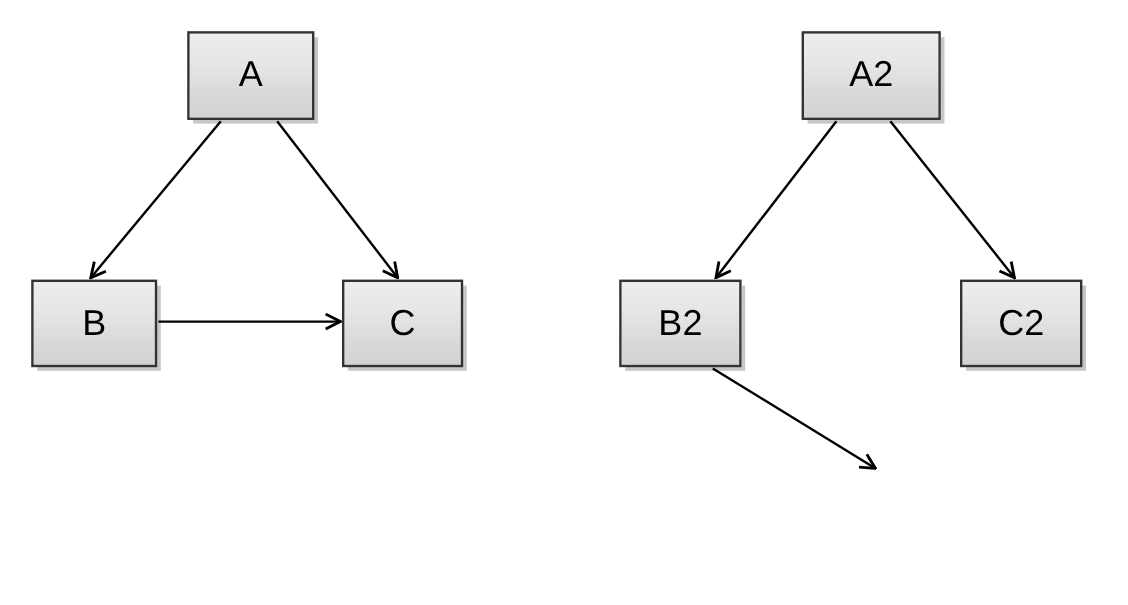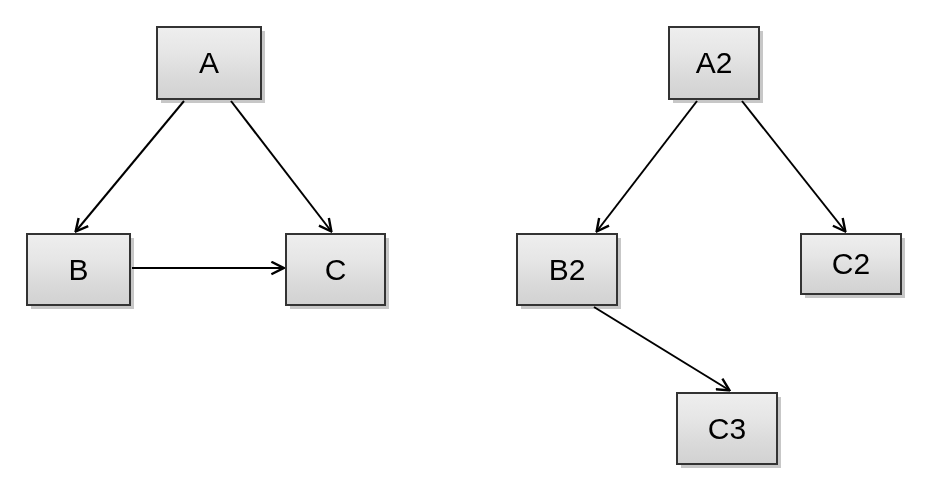--- a/index.html
+++ b/index.html
@@ -72,29 +72,26 @@
   </div>
 
   <div class="node" style="left: 26px; top: 233px; width: 105px; height: 73px;">
     <span class="node-label">B</span>
   </div>
 
   <div class="node" style="left: 285px; top: 233px; width: 101px; height: 73px;">
     <span class="node-label">C</span>
   </div>
 
-  <div class="node" style="left: 668px; top: 26px; width: 92px; height: 74px;">
+  <div class="node" style="left: 668px; top: 26px; width: 116px; height: 74px;">
     <span class="node-label">A2</span>
   </div>
 
   <div class="node" style="left: 516px; top: 233px; width: 102px; height: 73px;">
     <span class="node-label">B2</span>
   </div>
 
-  <div class="node" style="left: 800px; top: 233px; width: 102px; height: 62px;">
+  <div class="node" style="left: 800px; top: 233px; width: 102px; height: 73px;">
     <span class="node-label">C2</span>
   </div>
 
-  <div class="node" style="left: 676px; top: 392px; width: 102px; height: 73px;">
-    <span class="node-label">C3</span>
-  </div>
 
 </div>
 
 </body></html>

